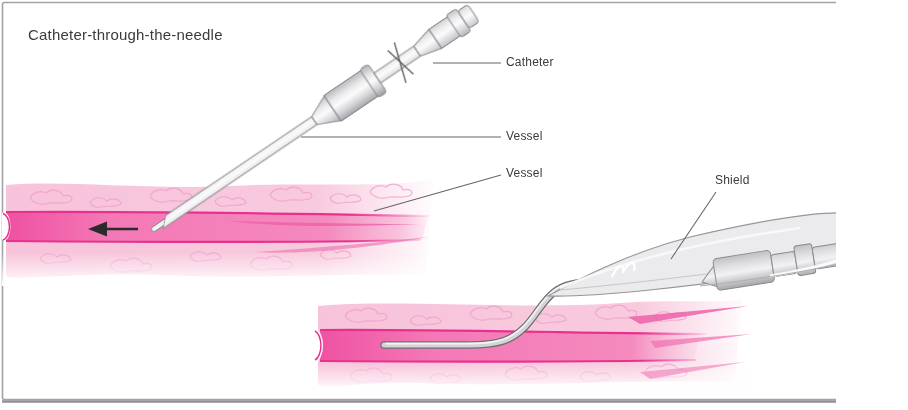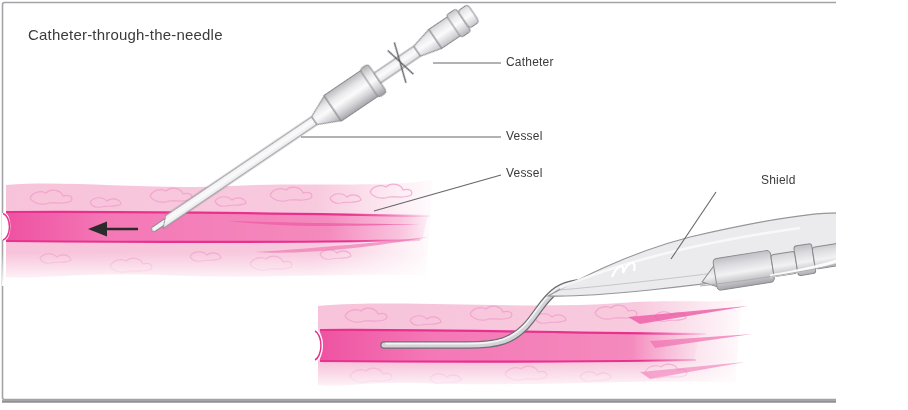--- a/index.html
+++ b/index.html
@@ -36,21 +36,21 @@
     position:absolute;
     left:28px;top:26px;
     color:var(--text);
     font-size:15px;
     letter-spacing:.2px;
     white-space:nowrap;
   }
   .lbl-catheter{left:506px;top:55px;}
   .lbl-needle{left:506px;top:129px;}
   .lbl-vessel{left:506px;top:166px;}
-  .lbl-shield{left:761px;top:173px;text-align:center;}
+  .lbl-shield{left:715px;top:173px;text-align:center;}
   .leader{stroke:var(--leader-line);stroke-width:1.1;fill:none;}
   .frame-rect{fill:#fff;stroke:var(--frame-border);stroke-width:1.6;}
   .frame-bottom{stroke:#909094;stroke-width:2.4;}
   .outline{stroke:var(--device-outline);stroke-width:1;}
   .texture{stroke:var(--tissue-texture);stroke-width:1.2;fill:none;opacity:.75;}
 </style>
 </head>
 <body>
 
 <div class="figure-wrap">

